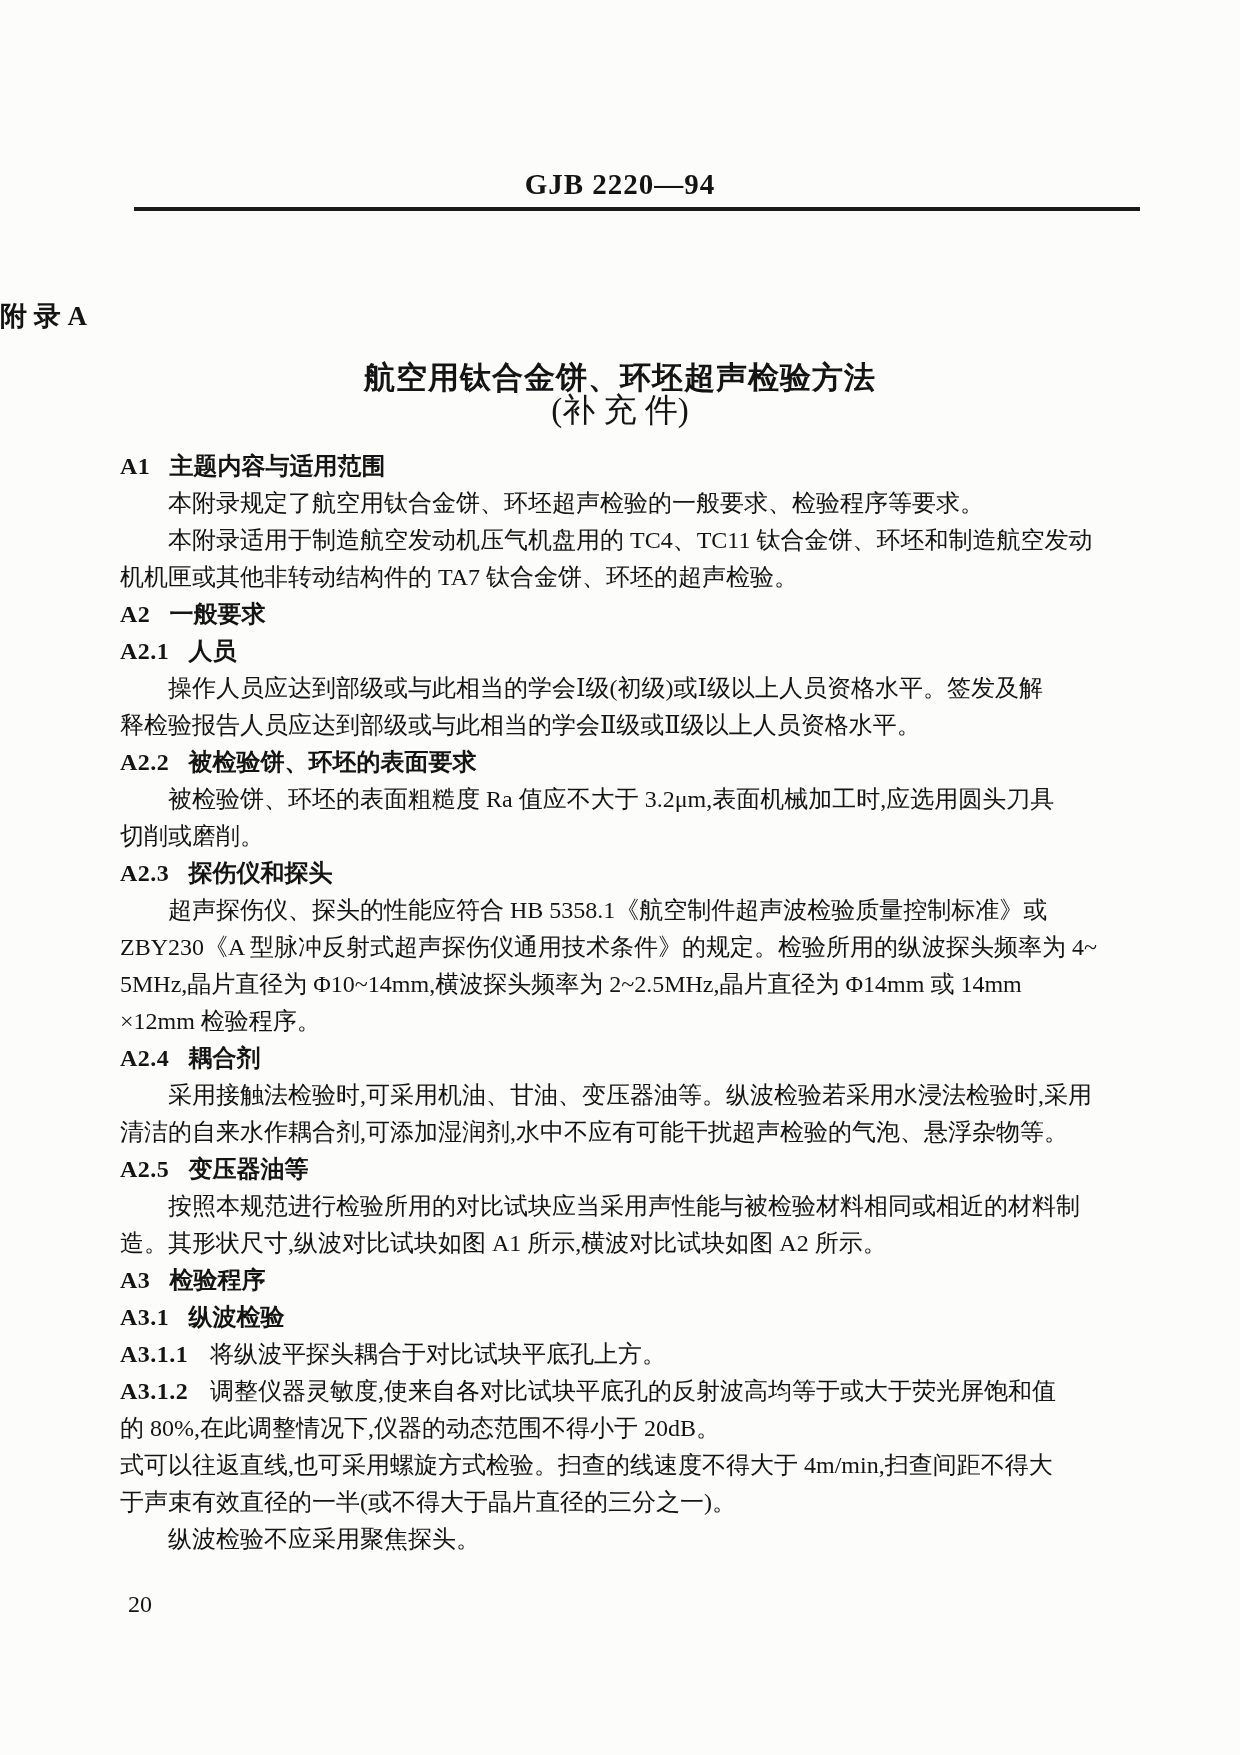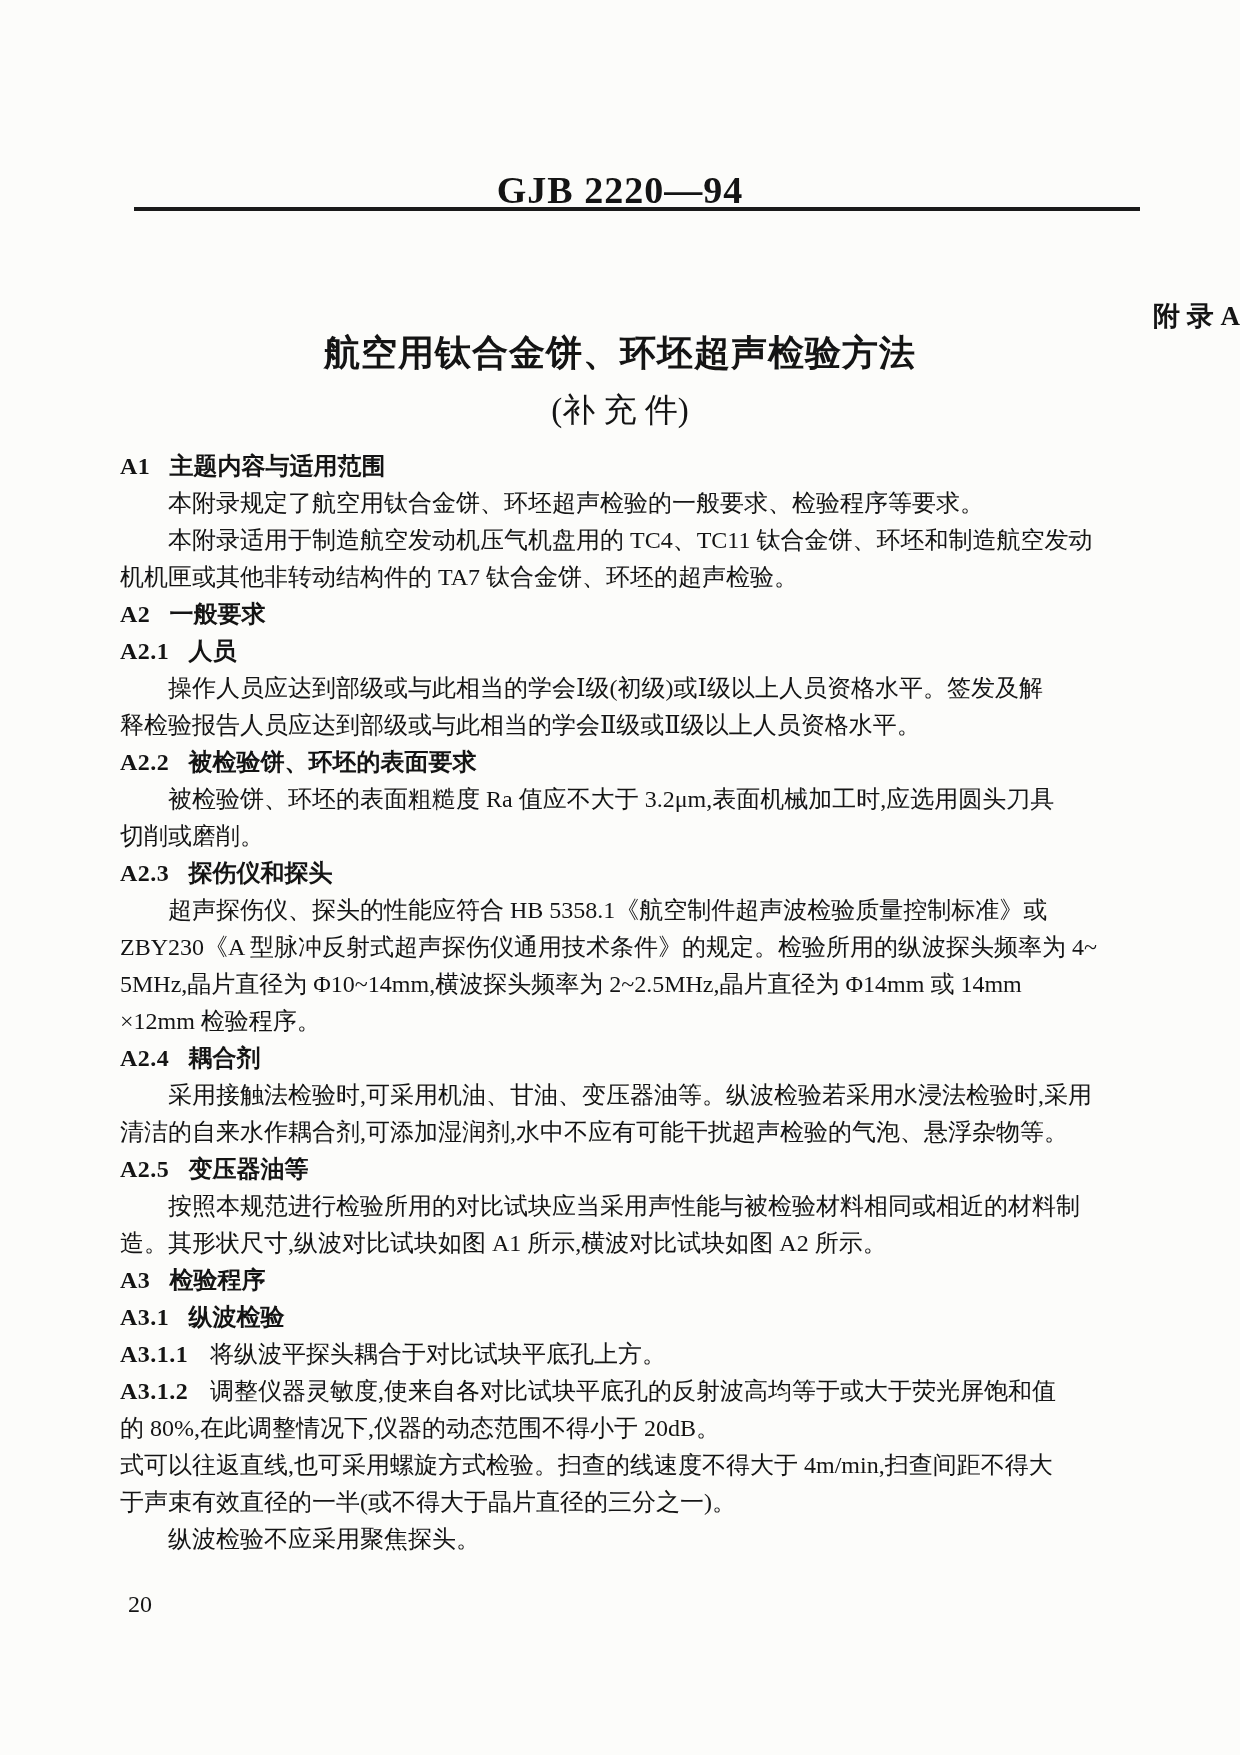--- a/index.html
+++ b/index.html
@@ -16,49 +16,49 @@
     color: #141414;
     font-family: "Liberation Serif", "DejaVu Serif", serif;
     overflow: hidden;
   }
   .doc-number {
     position: absolute;
     top: 168px;
     left: 0;
     width: 100%;
     text-align: center;
-    font-size: 38px;
+    font-size: 29px;
     font-weight: 700;
     letter-spacing: 1px;
     font-family: "Liberation Serif", "DejaVu Serif", serif;
   }
   .header-rule {
     position: absolute;
     top: 207px;
     left: 134px;
     width: 1006px;
     height: 4px;
     background: #1a1a1a;
   }
   .appendix-title {
     position: absolute;
     top: 298px;
     left: 0;
     width: 100%;
-    text-align: right;
+    text-align: left;
     font-size: 27px;
     font-weight: 700;
   }
   .document-title {
     position: absolute;
-    top: 329px;
+    top: 357px;
     left: 0;
     width: 100%;
     text-align: center;
-    font-size: 36px;
+    font-size: 31px;
     font-weight: 700;
     letter-spacing: 1px;
   }
   .document-subtitle {
     position: absolute;
     top: 388px;
     left: 0;
     width: 100%;
     text-align: center;
     font-size: 33px;

